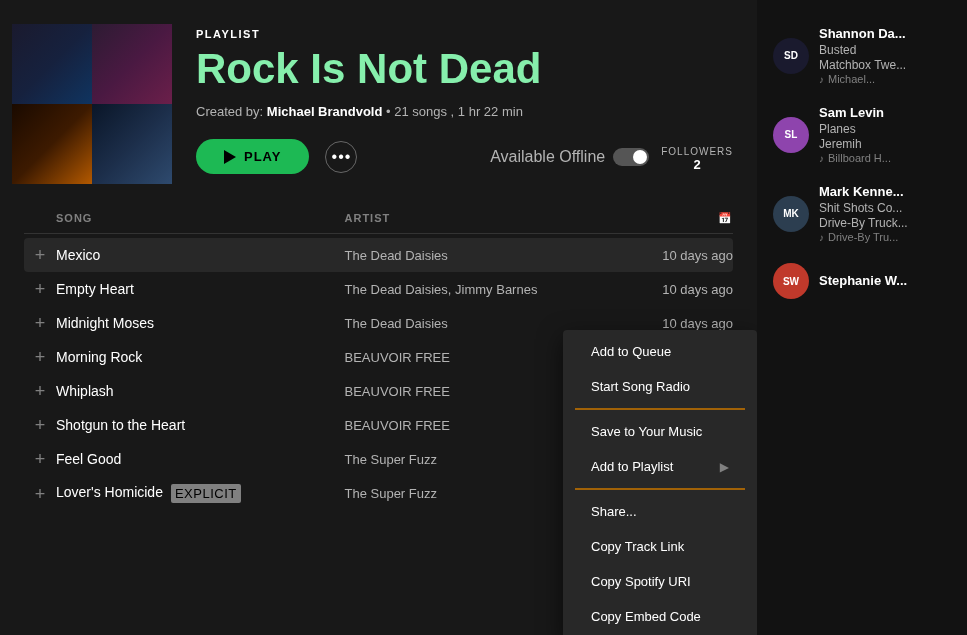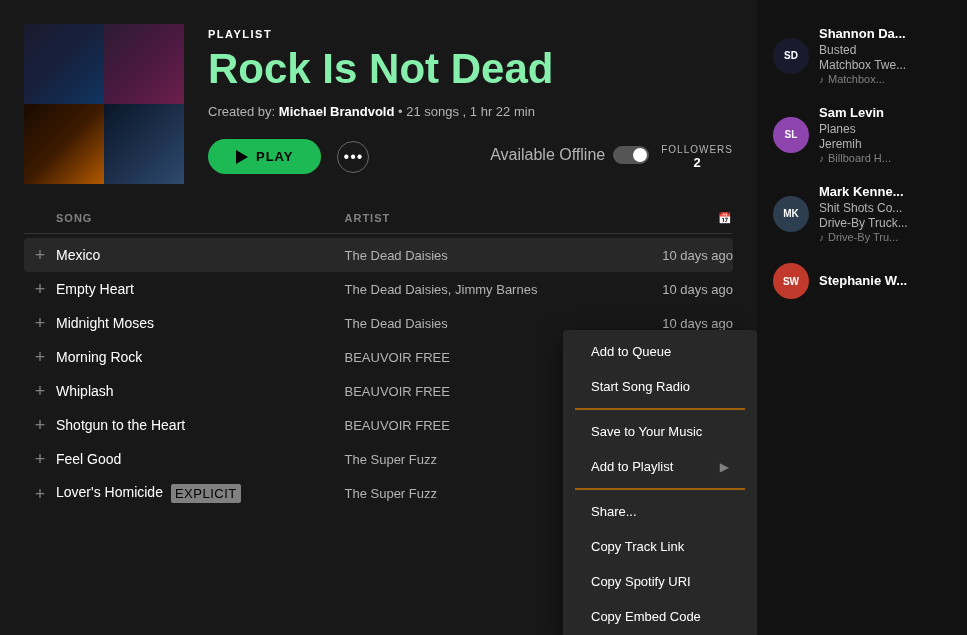--- a/index.html
+++ b/index.html
@@ -25,21 +25,21 @@
       flex: 1;
       background: #181818;
       overflow: hidden;
       position: relative;
     }
 
     
     .playlist-header {
       display: flex;
       align-items: flex-start;
-      padding: 24px 24px 20px 24px;
+      padding: 24px 24px 20px 12px;
       background: #181818;
     }
 
     .album-mosaic {
       width: 160px;
       height: 160px;
       min-width: 160px;
       display: grid;
       grid-template-columns: 1fr 1fr;
       grid-template-rows: 1fr 1fr;
@@ -82,21 +82,21 @@
       color: #b3b3b3;
       margin-bottom: 20px;
     }
 
     .playlist-meta strong {
       color: #fff;
     }
 
     .playlist-controls {
       display: flex;
-      align-items: center;
+      align-items: flex-end;
       justify-content: space-between;
     }
 
     .controls-left {
       display: flex;
       align-items: center;
       gap: 16px;
     }
 
     .play-btn {
@@ -551,21 +551,21 @@
     <div class="user-row">
       <div class="avatar-placeholder" style="background:#1a1a2e">
         <span>SD</span>
       </div>
       <div>
         <div class="user-name">Shannon Da...</div>
         <div class="user-track">Busted</div>
         <div class="user-track">Matchbox Twe...</div>
         <div class="user-source">
           <span class="music-note">♪</span>
-          <span>Matchbox...</span>
+          <span>Michael...</span>
         </div>
       </div>
     </div>
   </div>
       <div class="sidebar-user">
     <div class="user-row">
       <div class="avatar-placeholder" style="background:#8e44ad">
         <span>SL</span>
       </div>
       <div>

